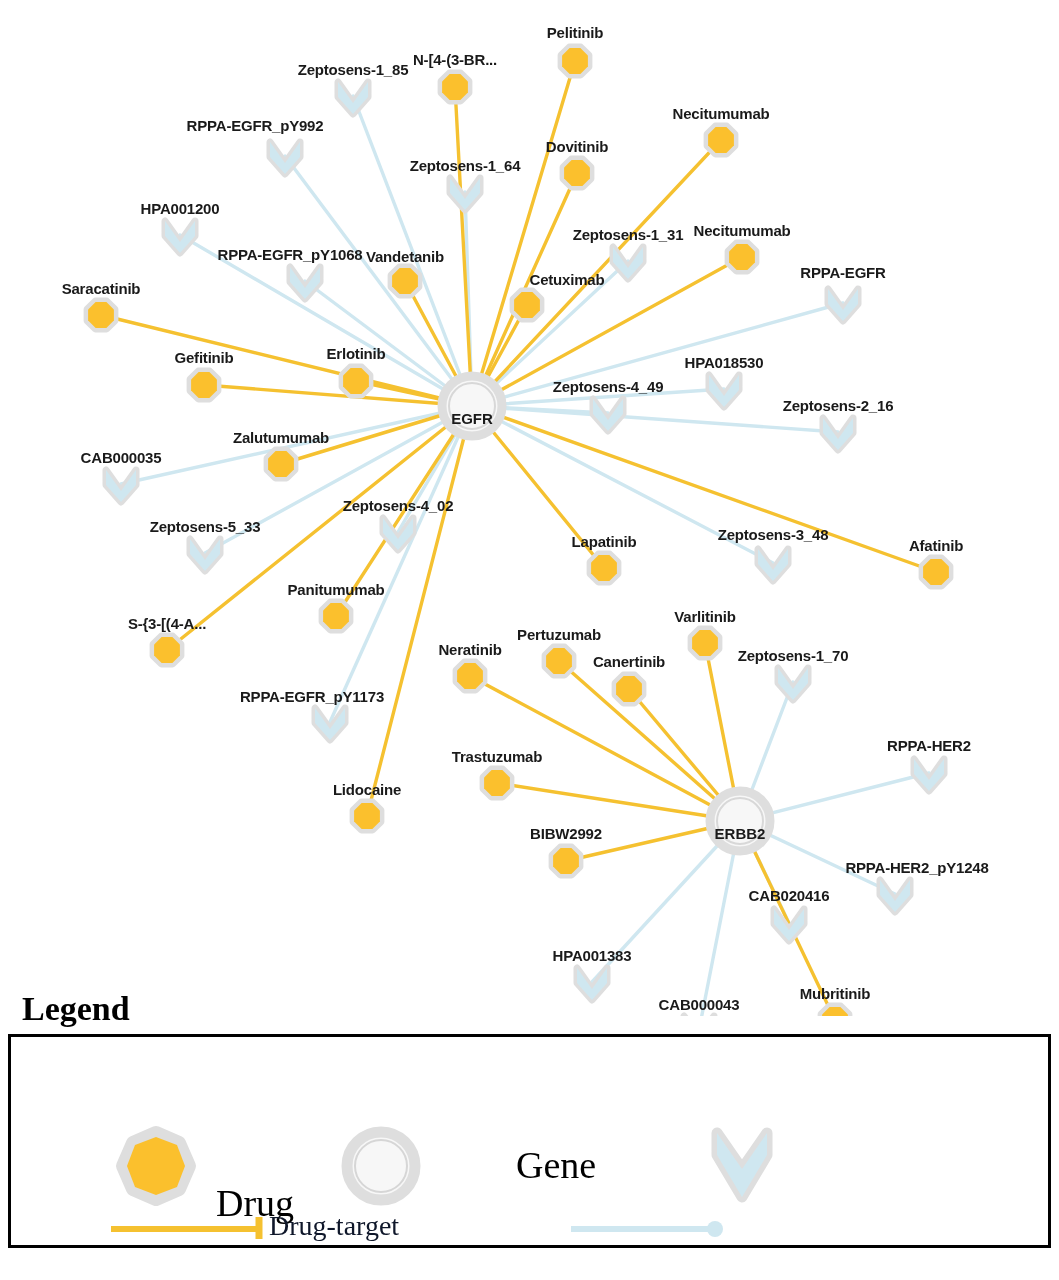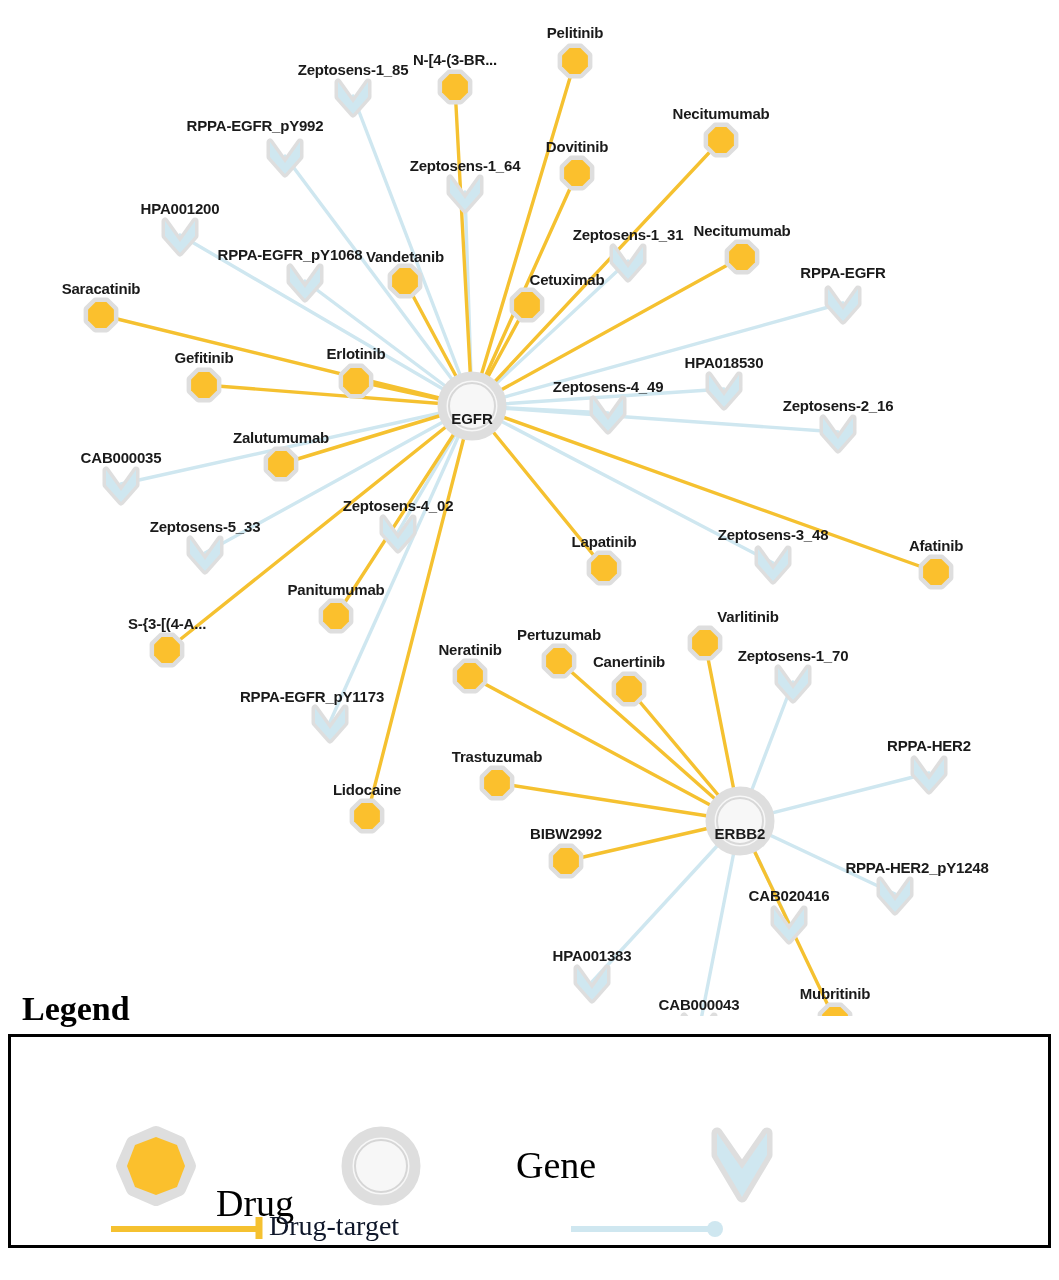--- a/index.html
+++ b/index.html
@@ -230,21 +230,21 @@
       <div class="node-label" style="left: 577px; top: 130px;">Dovitinib</div>
       <div class="node-label" style="left: 742px; top: 214px;">Necitumumab</div>
       <div class="node-label" style="left: 405px; top: 240px;">Vandetanib</div>
       <div class="node-label" style="left: 527px; top: 263px; margin-left: 40px;">Cetuximab</div>
       <div class="node-label" style="left: 101px; top: 272px;">Saracatinib</div>
       <div class="node-label" style="left: 204px; top: 341px;">Gefitinib</div>
       <div class="node-label" style="left: 356px; top: 337px;">Erlotinib</div>
       <div class="node-label" style="left: 281px; top: 421px;">Zalutumumab</div>
       <div class="node-label" style="left: 936px; top: 529px;">Afatinib</div>
       <div class="node-label" style="left: 604px; top: 525px;">Lapatinib</div>
-      <div class="node-label" style="left: 705px; top: 600px; margin-left: 43px;">Varlitinib</div>
+      <div class="node-label" style="left: 705px; top: 600px;">Varlitinib</div>
       <div class="node-label" style="left: 336px; top: 573px;">Panitumumab</div>
       <div class="node-label" style="left: 167px; top: 607px;">S-{3-[(4-A...</div>
       <div class="node-label" style="left: 559px; top: 618px; text-align: center;">Pertuzumab</div>
       <div class="node-label" style="left: 470px; top: 633px;">Neratinib</div>
       <div class="node-label" style="left: 629px; top: 645px;">Canertinib</div>
       <div class="node-label" style="left: 497px; top: 740px;">Trastuzumab</div>
       <div class="node-label" style="left: 367px; top: 773px;">Lidocaine</div>
       <div class="node-label" style="left: 566px; top: 817px;">BIBW2992</div>
       <div class="node-label" style="left: 835px; top: 977px;">Mubritinib</div>
       <div class="node-label" style="left: 353px; top: 53px;">Zeptosens-1_85</div>

